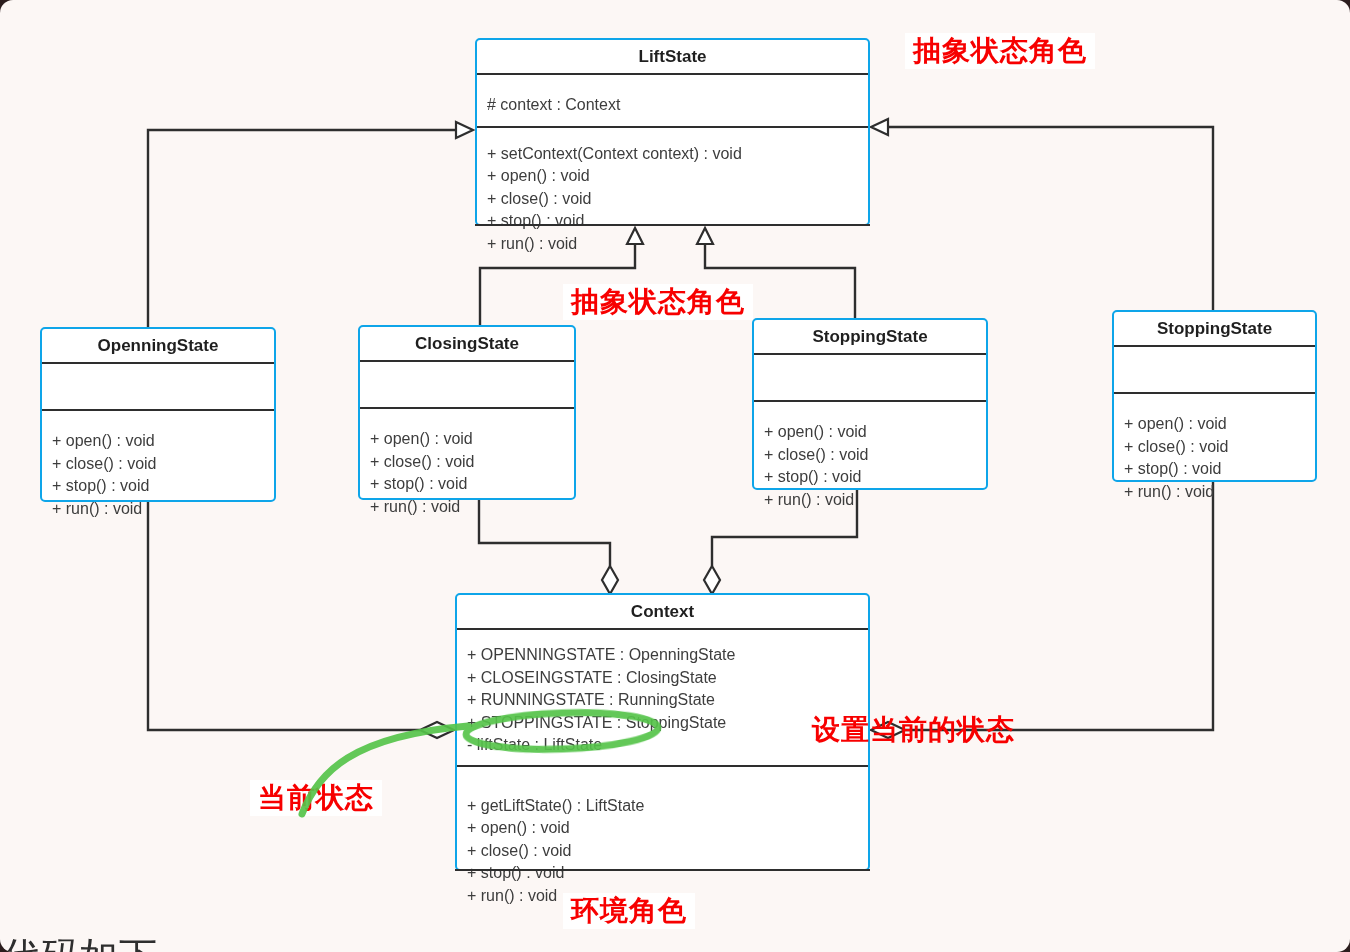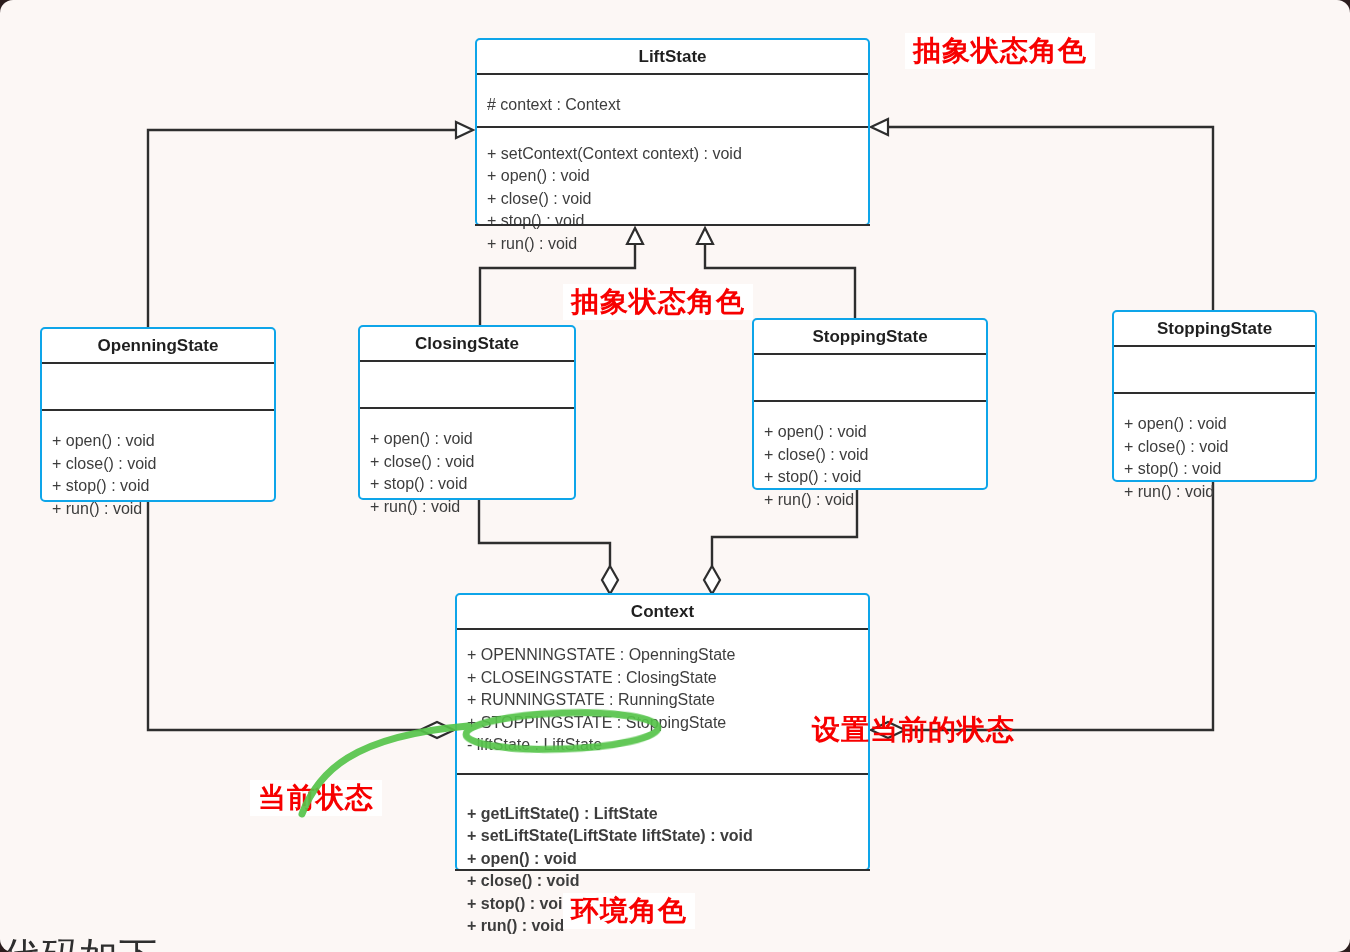--- a/index.html
+++ b/index.html
@@ -19,24 +19,24 @@
     flex:0 0 auto; text-align:center; font-weight:bold; font-size:17px; color:#1f1f1f;
     padding:7px 4px 6px; border-bottom:2px solid #2e2e2e; white-space:nowrap;
   }
   .box-attrs { flex:0 0 auto; border-bottom:2px solid #2e2e2e; box-sizing:border-box; }
   .box-methods { flex:1 1 auto; }
   .member {
     font-size:16px; line-height:22.5px; color:#3d3d3d; white-space:nowrap; padding-left:10px;
   }
   .pad-attr-1 { padding:8px 0 9px; }       
   .pad-attr-0 { height:36px; }             
-  .pad-attr-5 { padding:3px 0 16px; }       
+  .pad-attr-5 { padding:3px 0 8px; }       
   .pad-meth   { padding-top:4px; }
   .pad-meth-s { padding-top:8px; }
-  .pad-meth-c { padding-top:17px;font-weight:bold; }
+  .pad-meth-c { padding-top:17px; }
   .strike {               
     position:absolute; left:-2px; right:-2px; bottom:-2px; height:2px;
     background:#2e2e2e; z-index:3;
   }
 
   .anno {
     position:absolute; z-index:5; font-weight:bold; font-size:28px; color:#f70000;
     letter-spacing:1px; white-space:nowrap; line-height:1.15;
   }
   .anno.bg { background:#ffffff; padding:2px 8px; }
@@ -144,21 +144,20 @@
     <div class="box-title">Context</div>
     <div class="box-attrs pad-attr-5">
       <div class="member">+ OPENNINGSTATE : OpenningState</div>
       <div class="member">+ CLOSEINGSTATE : ClosingState</div>
       <div class="member">+ RUNNINGSTATE : RunningState</div>
       <div class="member">+ STOPPINGSTATE : StoppingState</div>
       <div class="member">- liftState : LiftState</div>
     </div>
     <div class="box-methods pad-meth-c">
       <div class="member">+ getLiftState() : LiftState</div>
-      <div class="member">+ setLiftState(LiftState liftState) : void</div>
       <div class="member">+ open() : void</div>
       <div class="member">+ close() : void</div>
       <div class="member">+ stop() : void</div>
       <div class="member">+ run() : void</div>
     </div>
     <div class="strike"></div>
   </div>
 
   <div class="anno bg" style="left:905px;top:33px;">抽象状态角色</div>
   <div class="anno bg" style="left:563px;top:284px;">抽象状态角色</div>

